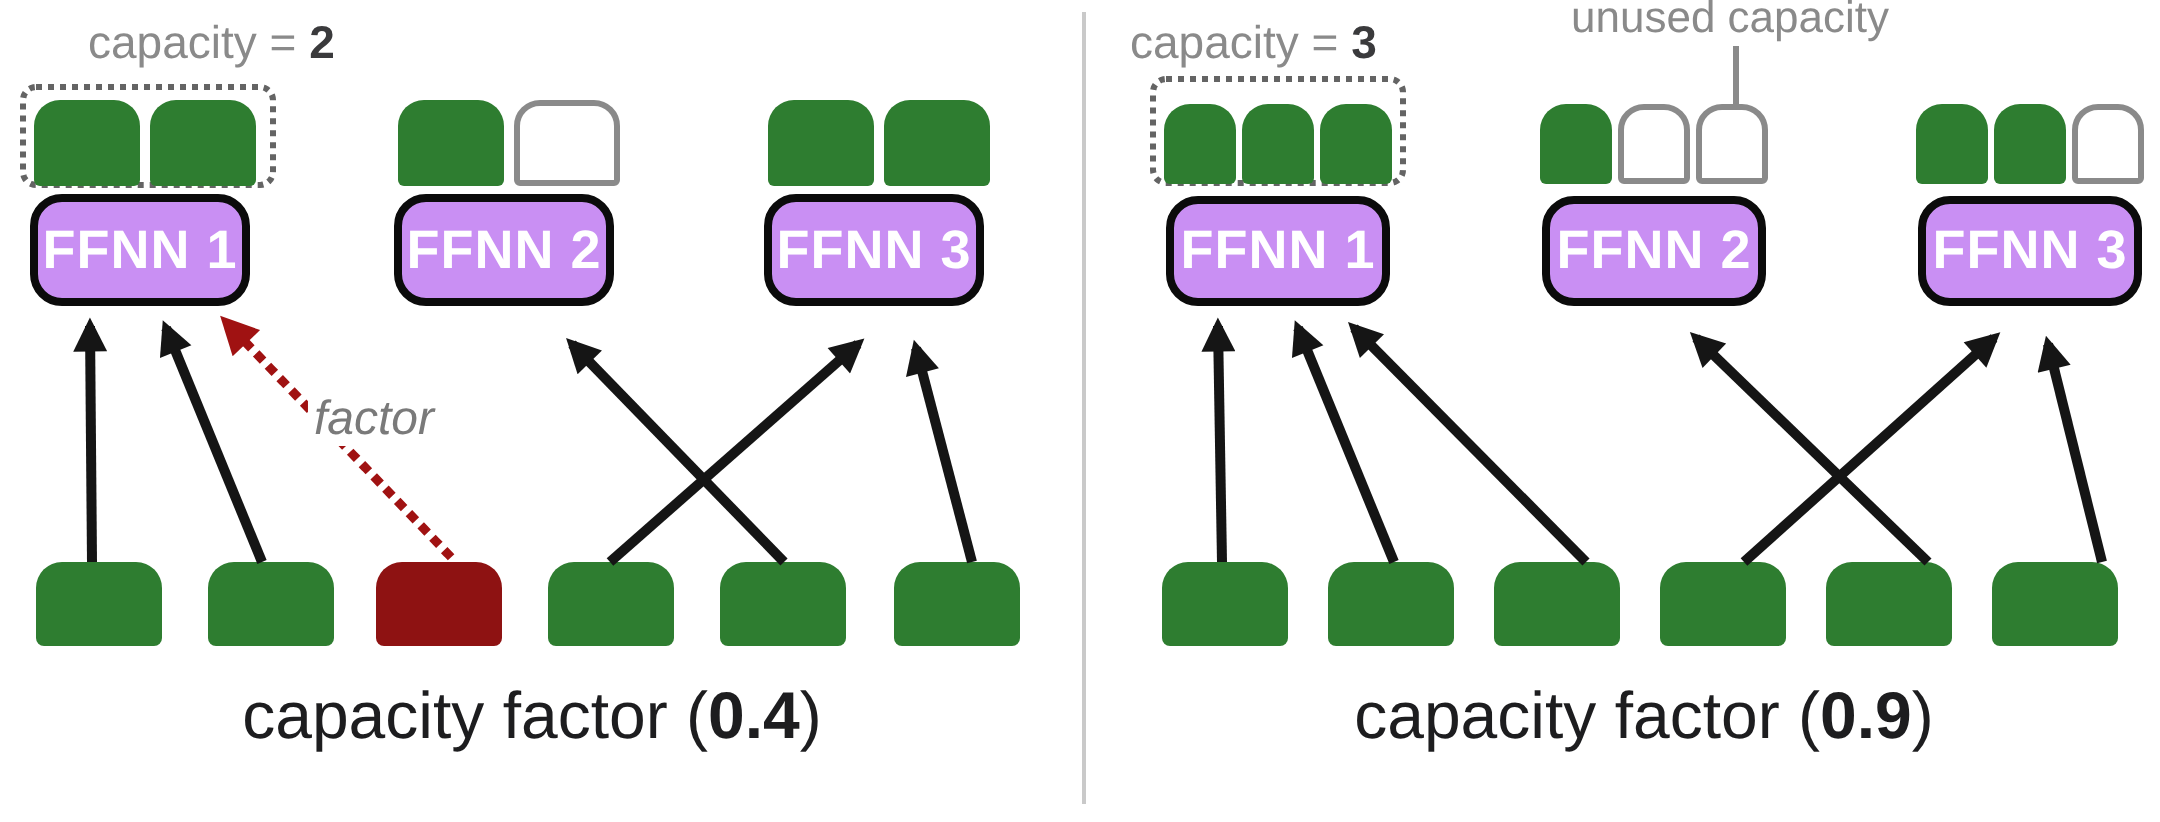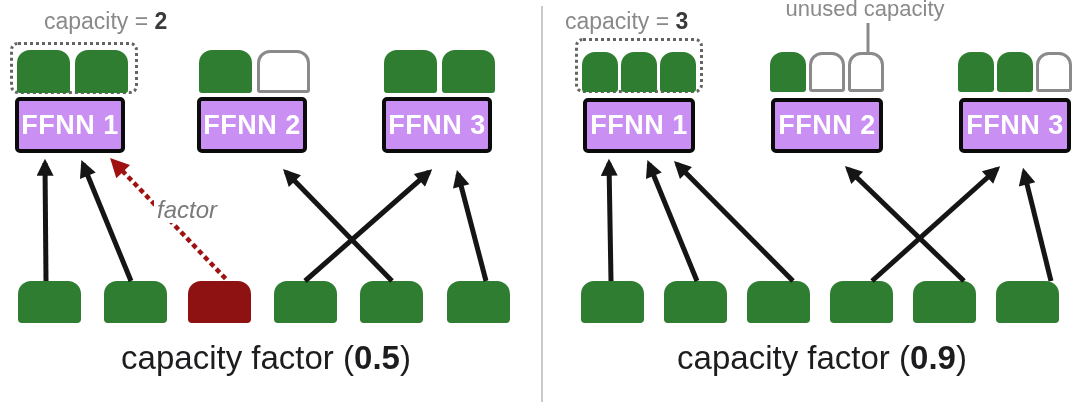--- a/index.html
+++ b/index.html
@@ -13,21 +13,21 @@
   .unused-label{position:absolute;transform:translateX(-50%);font-size:22px;line-height:25px;color:var(--gray-text,#8a8a8a);white-space:nowrap;}
   .dotted-box{position:absolute;border:3px dotted #646464;border-radius:8px;box-sizing:border-box;}
   .slot-row{position:absolute;display:flex;}
   .row-l{gap:5px;}
   .row-r{gap:3px;}
   .slot{background:var(--green,#2e7d30);}
   .slot-l{width:53px;height:43px;border-radius:13px 13px 3px 3px;}
   .slot-r{width:36px;height:40px;border-radius:13px 13px 3px 3px;}
   .slot.empty{background:#fff;border:3px solid var(--slot-border,#8a8a8a);box-sizing:border-box;}
   .ffnn{
-    position:absolute;background:var(--purple,#c98ff3);border:4px solid #0b0b0b;border-radius:5px;
+    position:absolute;background:var(--purple,#c98ff3);border:4px solid #0b0b0b;border-radius:16px;
     box-sizing:border-box;display:flex;align-items:center;justify-content:center;
     color:#fff;font-weight:bold;font-size:27px;letter-spacing:.5px;white-space:nowrap;text-align:center;
   }
   .token{position:absolute;width:63px;height:42px;background:var(--green,#2e7d30);border-radius:13px 13px 4px 4px;}
   .token.overflow{background:var(--red,#8e1212);}
   .arrows{position:absolute;left:0;top:0;z-index:2;pointer-events:none;}
   .overflow-label{
     position:absolute;left:187px;top:196px;transform:translateX(-50%);z-index:3;
     font-style:italic;font-size:24px;line-height:27px;color:#7a7a7a;text-align:center;
     background:#fff;padding:0 3px;white-space:nowrap;
@@ -99,21 +99,21 @@
     <div>factor</div>
   </div>
 
   <div class="token" style="left:18px;top:281px;"></div>
   <div class="token" style="left:104px;top:281px;"></div>
   <div class="token overflow" style="left:188px;top:281px;"></div>
   <div class="token" style="left:274px;top:281px;"></div>
   <div class="token" style="left:360px;top:281px;"></div>
   <div class="token" style="left:447px;top:281px;"></div>
 
-  <div class="caption cap-left"><span>capacity factor (</span><b>0.5</b><span>)</span></div>
+  <div class="caption cap-left"><span>capacity factor (</span><b>0.4</b><span>)</span></div>
 
   <div class="divider"></div>
 
   <div class="cap-label" style="left:565px;top:8px;"><span>capacity = </span><b>3</b></div>
 
   <div class="unused-label" style="left:865px;top:-4px;">unused capacity</div>
 
   <div class="dotted-box" style="left:575px;top:38px;width:128px;height:55px;"></div>
 
   <div class="slot-row row-r" style="left:582px;top:52px;">

